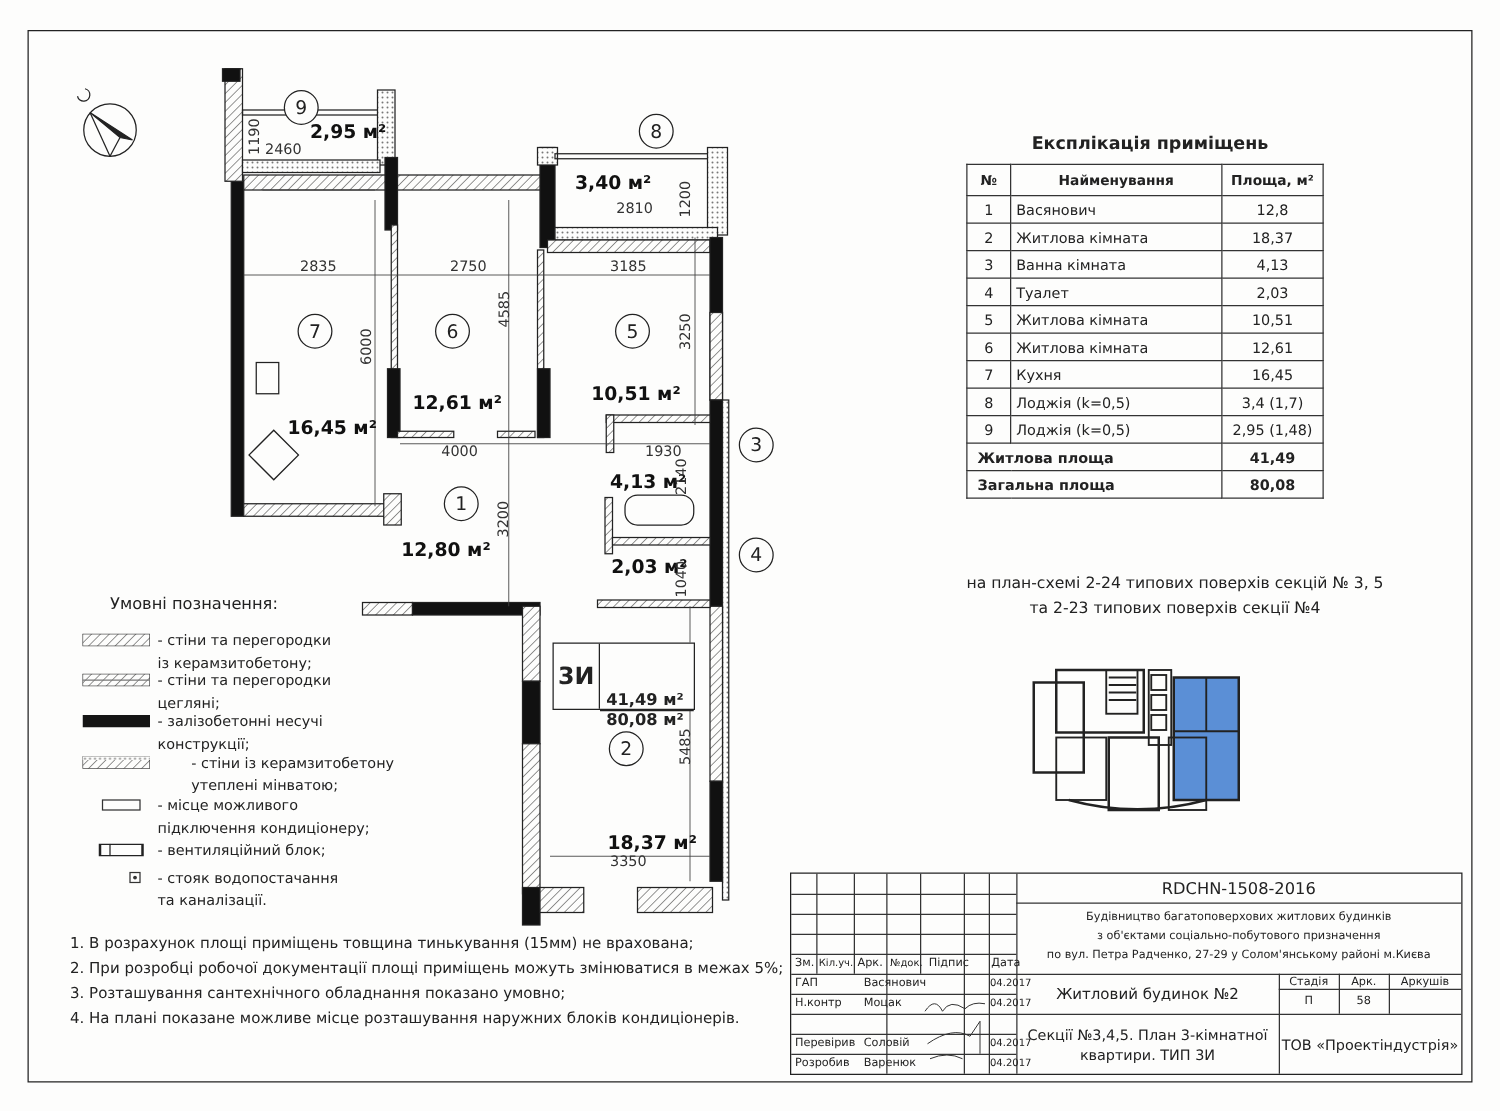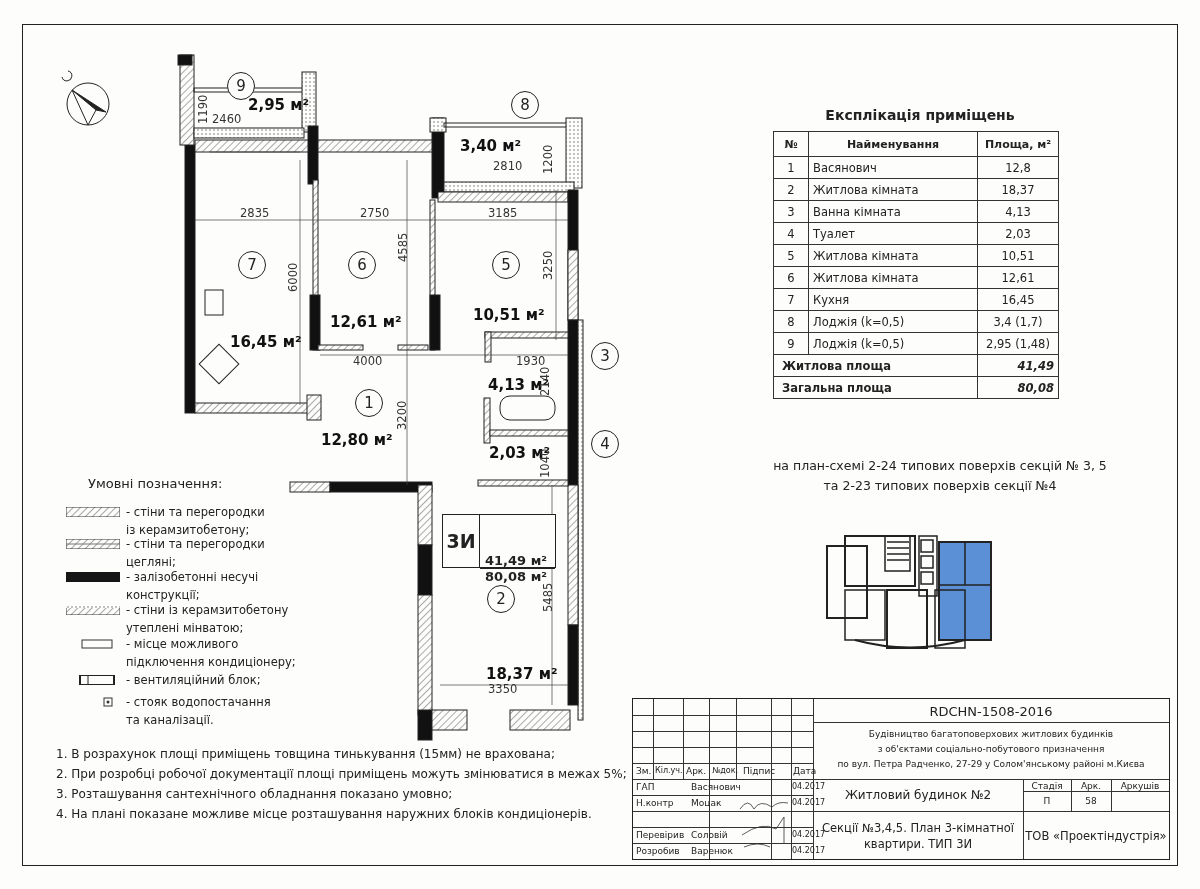--- a/index.html
+++ b/index.html
@@ -17,21 +17,21 @@
   .type-box .tvals div{flex:1;font-size:13px;font-weight:bold;display:flex;align-items:center;padding-left:5px;}
   .type-box .tvals div:first-child{border-bottom:1.5px solid #222;}
   
   .expl-title{position:absolute;left:775px;top:107px;width:290px;text-align:center;font-weight:bold;font-size:14px;}
   table.expl{position:absolute;left:773px;top:131px;width:286px;border-collapse:collapse;font-size:11.5px;}
   table.expl td, table.expl th{border:1px solid #333;height:21px;padding:0 4px;}
   table.expl th{font-weight:bold;font-size:11px;height:24px;}
   table.expl td.n{text-align:center;width:26px;}
   table.expl td.a{text-align:center;width:72px;}
   table.expl td.tot{font-weight:bold;padding-left:8px;}
-  table.expl td.totv{font-weight:bold;text-align:right;font-style:italic;}
+  table.expl td.totv{font-weight:bold;text-align:center;}
   .loc-text{position:absolute;left:730px;top:456px;width:420px;text-align:center;font-size:12.5px;line-height:19.5px;}
   .legend-title{position:absolute;left:88px;top:476px;font-size:13px;}
   .legend-item{position:absolute;left:66px;font-size:11.5px;line-height:18px;display:flex;}
   .legend-item .sw{width:54px;height:10px;margin-top:4px;margin-right:6px;flex-shrink:0;}
   .notes{position:absolute;left:56px;top:744px;font-size:12px;line-height:20px;}
   .notes .nt{font-size:13px;margin-bottom:1px;}
   
   .stamp{position:absolute;left:632px;top:698px;width:536px;height:160px;border:1.5px solid #222;}
   .stamp .g{position:absolute;border-color:#333;border-style:solid;border-width:0;}
   .stamp .txt{position:absolute;font-size:9px;white-space:nowrap;}
@@ -292,21 +292,21 @@
 </div>
 <div class="legend-item" style="top:568px;">
   <svg class="sw">
       <rect width="54" height="10" fill="#151515"></rect>
     </svg>
   <div>
       <div>- залізобетонні несучі</div>
       <div>конструкції;</div>
     </div>
 </div>
-<div class="legend-item" style="top:601px;">
+<div class="legend-item" style="top:601px;gap:27px;">
   <svg class="sw">
       <rect width="54" height="10" fill="url(#hatch)" stroke="#333"></rect>
       <rect y="0" width="54" height="3" fill="url(#dots)"></rect>
     </svg>
   <div>
       <div>- стіни із керамзитобетону</div>
       <div>утеплені мінватою;</div>
     </div>
 </div>
 <div class="legend-item" style="top:635px;">

